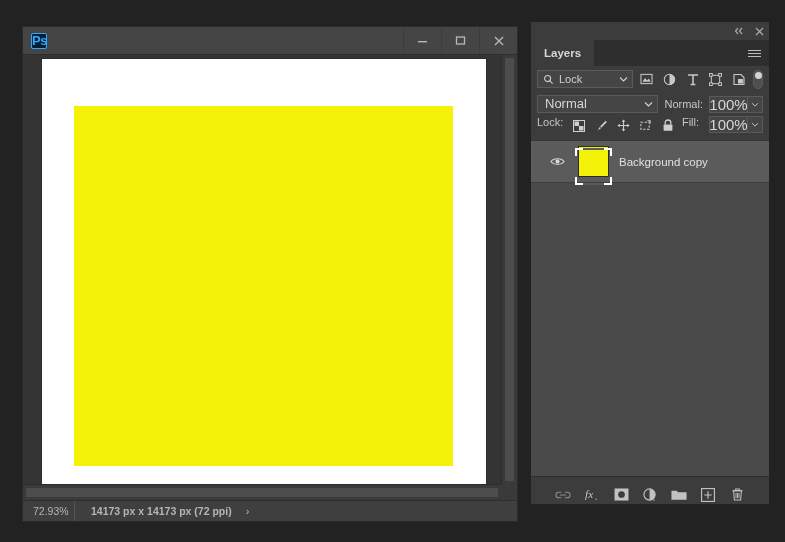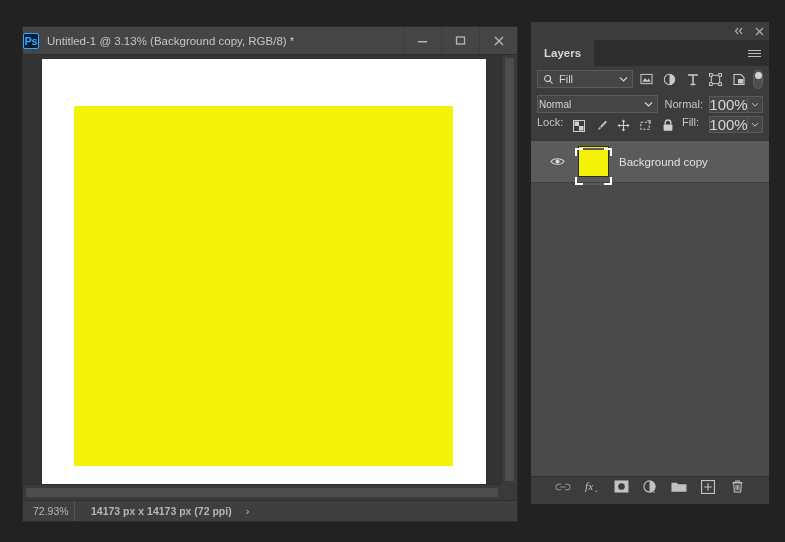--- a/index.html
+++ b/index.html
@@ -39,26 +39,27 @@
     background: #454545;
     border-bottom: 1px solid #2e2e2e;
     display: flex;
     align-items: center;
     flex: 0 0 auto;
     position: relative;
   }
   .ps-badge {
     width: 16px;
     height: 16px;
+    margin-left: 8px;
     margin-right: 8px;
     background: #001e36;
     border: 1px solid #31a8ff;
     border-radius: 2px;
     color: #31a8ff;
-    font-size: 11px;
+    font-size: 13px;
     font-weight: bold;
     line-height: 14px;
     text-align: center;
     letter-spacing: -0.3px;
     box-sizing: border-box;
     flex: 0 0 auto;
   }
   .doc-title {
     color: #c6c6c6;
     font-size: 11.5px;
@@ -328,24 +329,23 @@
     padding: 0 6px;
     gap: 6px;
   }
   .blend-select {
     width: 128px;
     height: 18px;
     background: #454545;
     border: 1px solid #5a5a5a;
     box-sizing: border-box;
     display: flex;
-    align-items: center;
-    padding-left: 1px;
+    padding-left: 7px;
     color: #d6d6d6;
-    font-size: 10px;
+    font-size: 13px;
     position: relative;
   }
   .blend-select .chev {
     position: absolute;
     right: 4px;
     top: 0;
     height: 16px;
     display: flex;
     align-items: center;
   }
@@ -482,21 +482,21 @@
     justify-content: center;
     flex: 0 0 auto;
     color: #c4c4c4;
   }
 
   .panel-footer {
     height: 27px;
     background: #3c3c3c;
     border-top: 1px solid #2f2f2f;
     display: flex;
-    align-items: flex-start;
+    align-items: flex-end;
     justify-content: center;
     gap: 12px;
     flex: 0 0 auto;
   }
   .ft {
     width: 17px;
     height: 19px;
     display: flex;
     align-items: center;
     justify-content: center;
@@ -506,21 +506,20 @@
 </style>
 </head>
 <body>
 
 <div class="app-root">
 
   <div class="doc-window">
 
     <div class="doc-titlebar">
       <div class="ps-badge">Ps</div>
-      <div class="doc-title">Untitled-1 @ 3.13% (Background copy, RGB/8) *</div>
 
       <div class="win-buttons">
         <div class="win-btn">
           <svg width="11" height="11" viewBox="0 0 11 11">
             <rect x="1" y="6" width="9" height="1.4" fill="currentColor"></rect>
           </svg>
         </div>
         <div class="win-btn">
           <svg width="11" height="11" viewBox="0 0 11 11">
             <rect x="1.5" y="2" width="8" height="7" fill="none" stroke="currentColor" stroke-width="1.3"></rect>
@@ -583,21 +582,21 @@
     </div>
 
     <div class="panel-inner">
 
       <div class="filter-row">
         <div class="kind-select">
           <svg width="11" height="11" viewBox="0 0 12 12">
             <circle cx="5" cy="5" r="3.3" fill="none" stroke="currentColor" stroke-width="1.2"></circle>
             <path d="M7.5 7.5 L10.5 10.5" stroke="currentColor" stroke-width="1.2"></path>
           </svg>
-          <span>Fill</span>
+          <span>Lock</span>
           <span class="chev">
             <svg width="9" height="6" viewBox="0 0 9 6">
               <path d="M1 1.5 L4.5 5 L8 1.5" stroke="currentColor" stroke-width="1.1" fill="none"></path>
             </svg>
           </span>
         </div>
 
         <div class="fi">
           <svg width="13" height="12" viewBox="0 0 14 13">
             <rect x="1" y="1.5" width="12" height="10" fill="none" stroke="currentColor" stroke-width="1.1"></rect>

